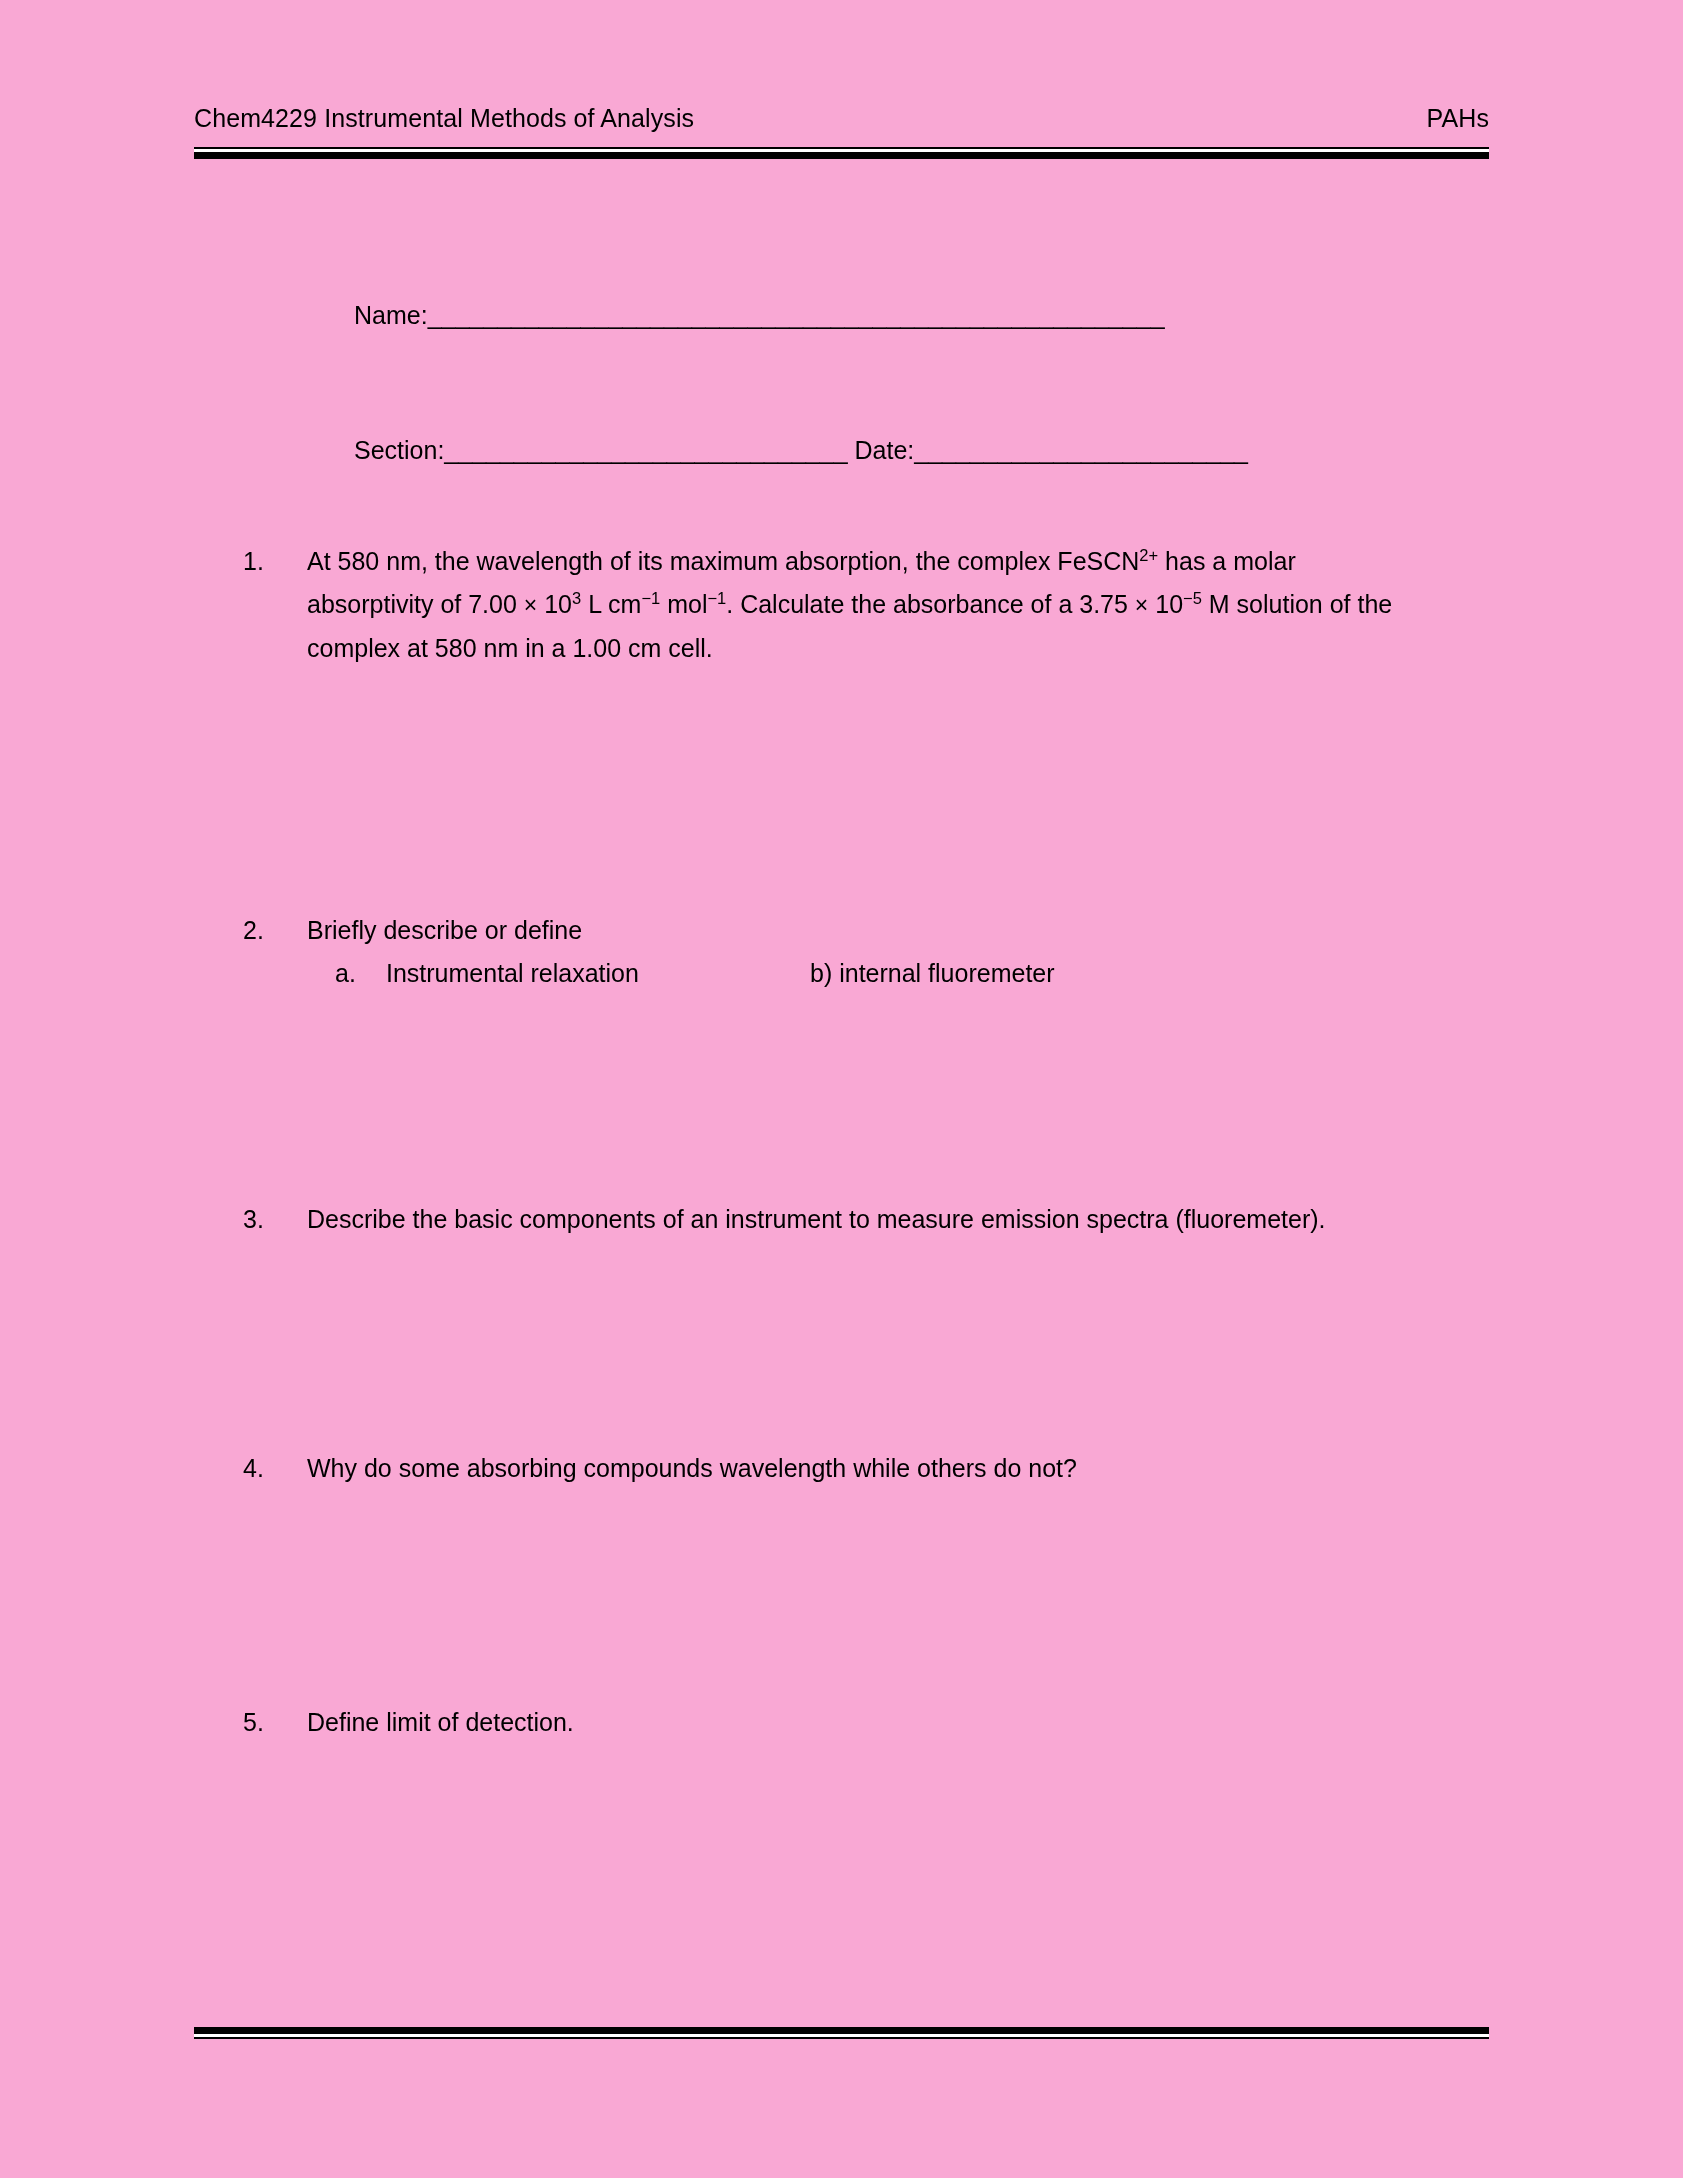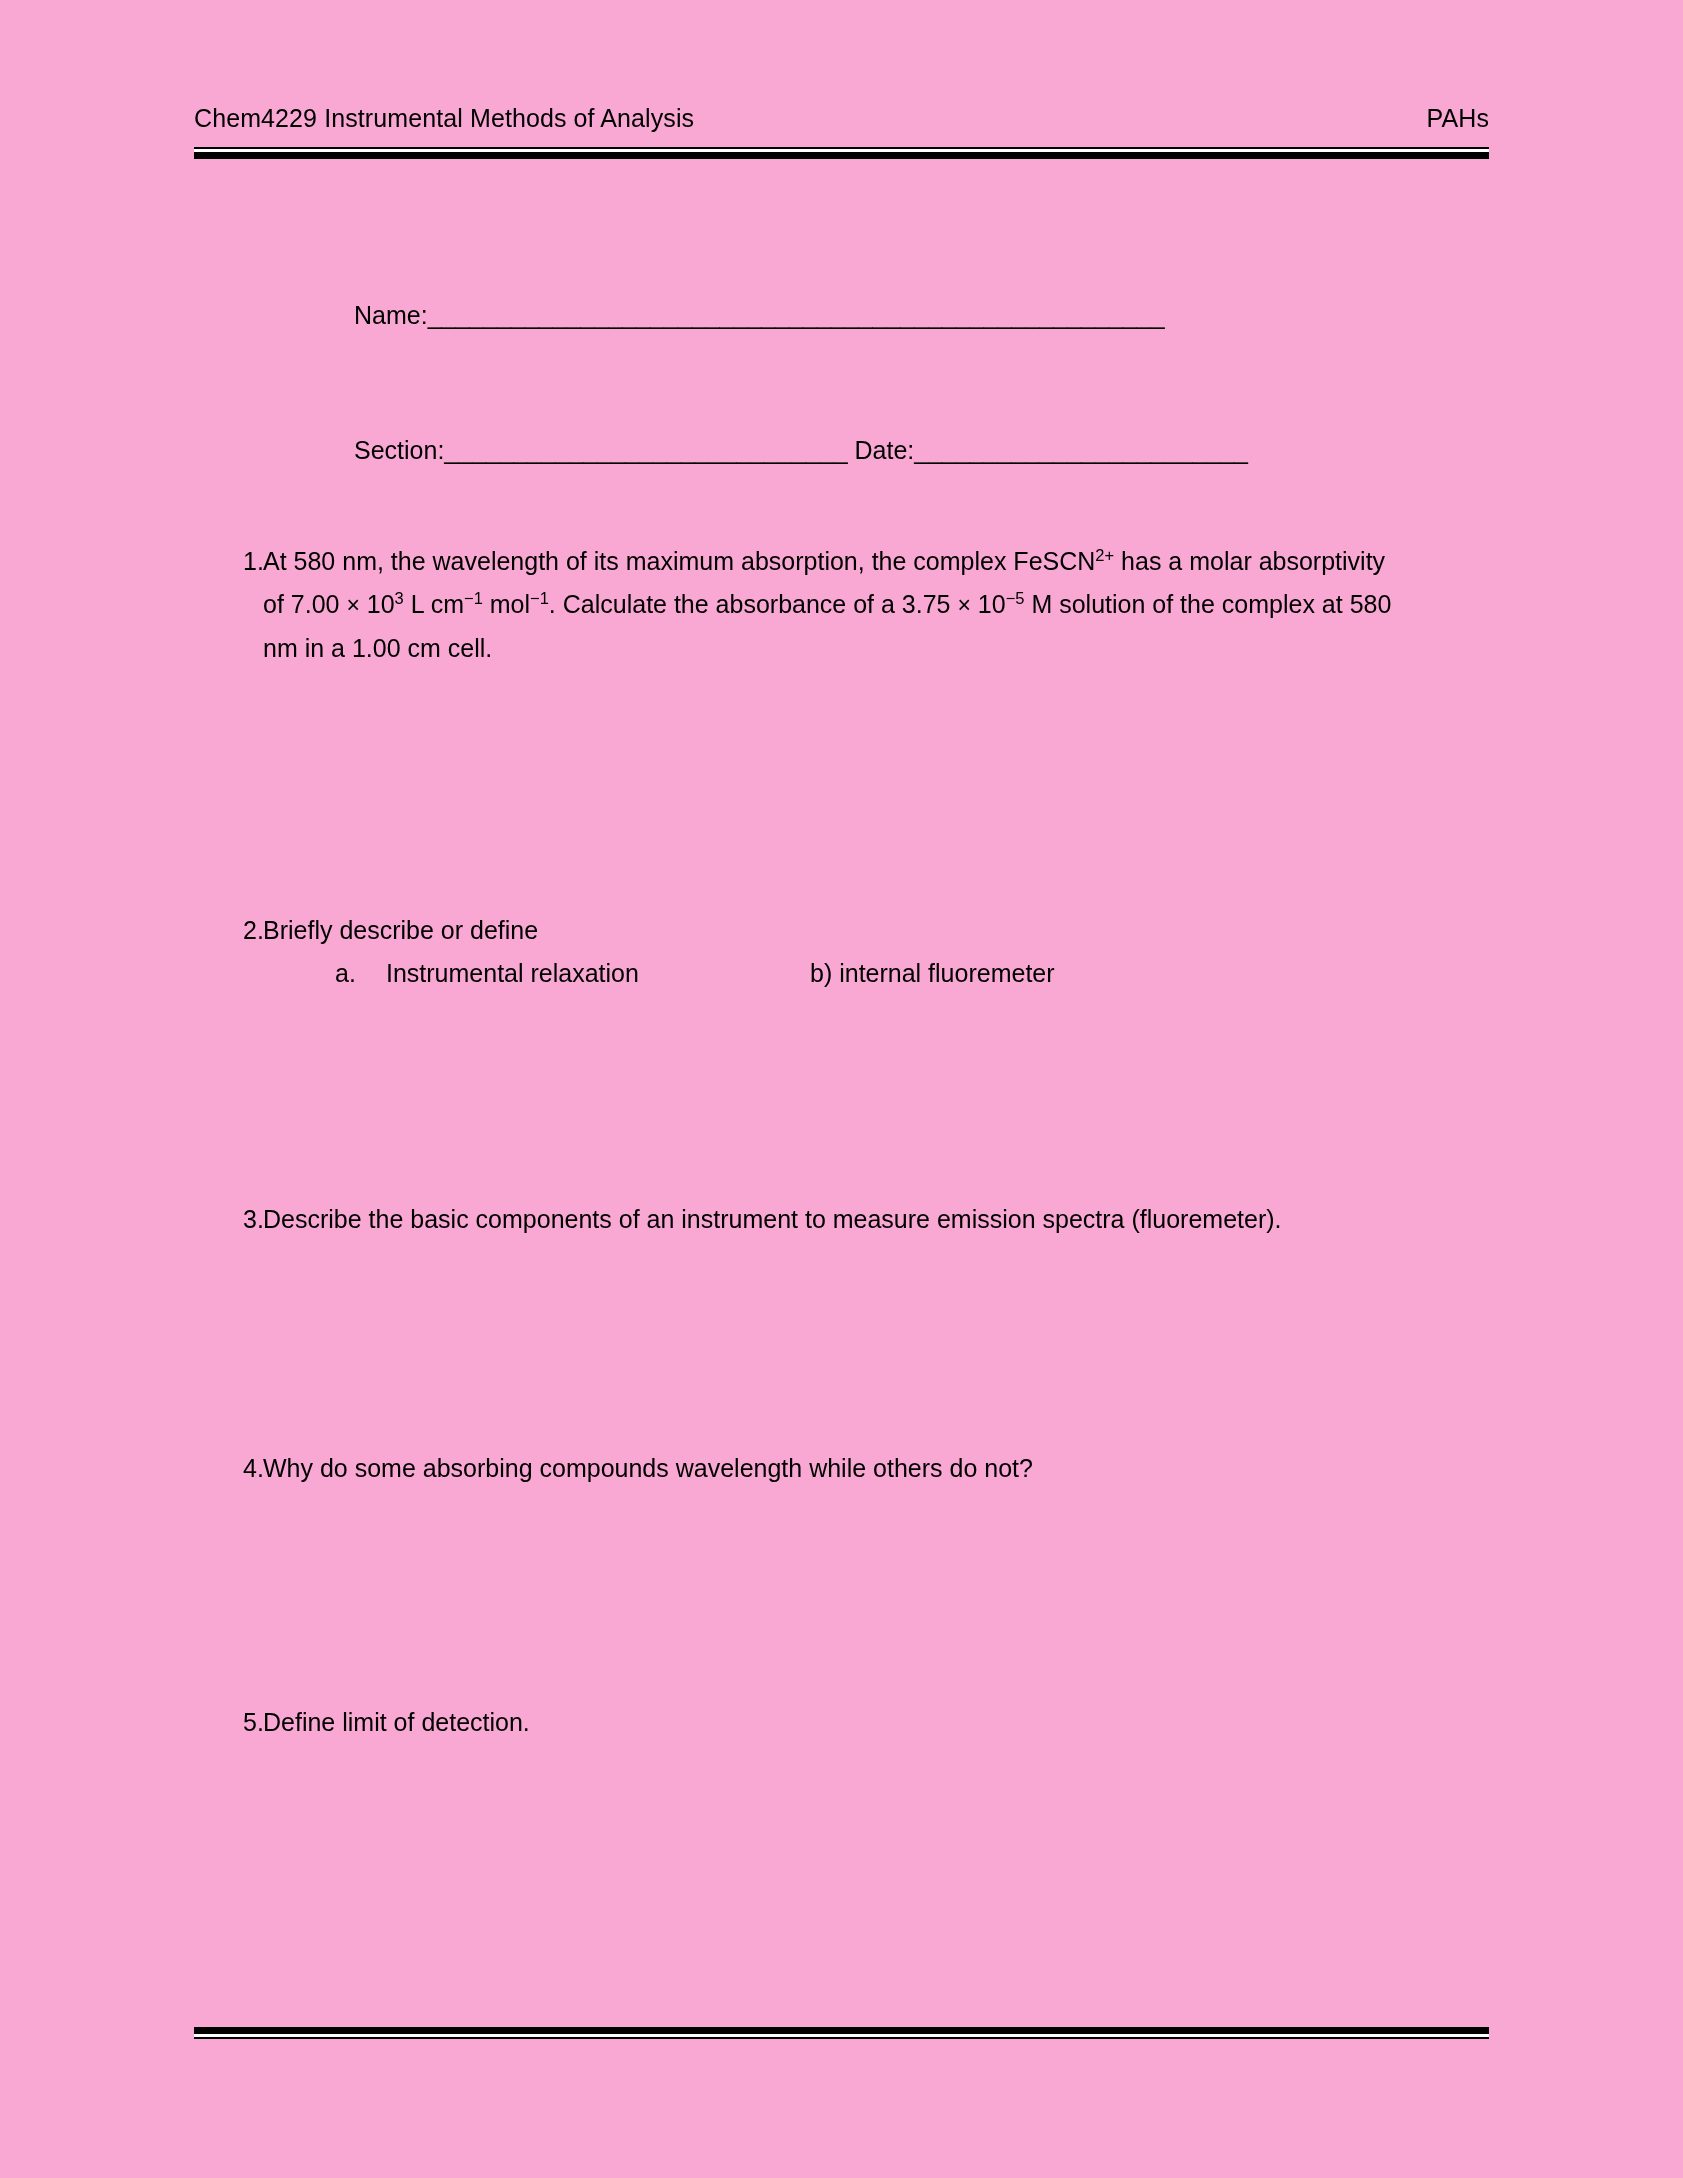--- a/index.html
+++ b/index.html
@@ -104,21 +104,21 @@
     line-height: 43px;
   }
   .q-num {
     position: absolute;
     left: 0;
     top: 0;
     width: 48px;
     text-align: left;
   }
   .q-body {
-    margin-left: 20px;
+    margin-left: 64px;
   }
 
   #q1 { left: 243px; top: 540px; width: 1168px; }
   #q2 { left: 243px; top: 909px; width: 1168px; }
   #q3 { left: 243px; top: 1198px; width: 1109px; }
   #q4 { left: 243px; top: 1447px; width: 1168px; }
   #q5 { left: 243px; top: 1701px; width: 1168px; }
 
   .subitems {
     position: absolute;

